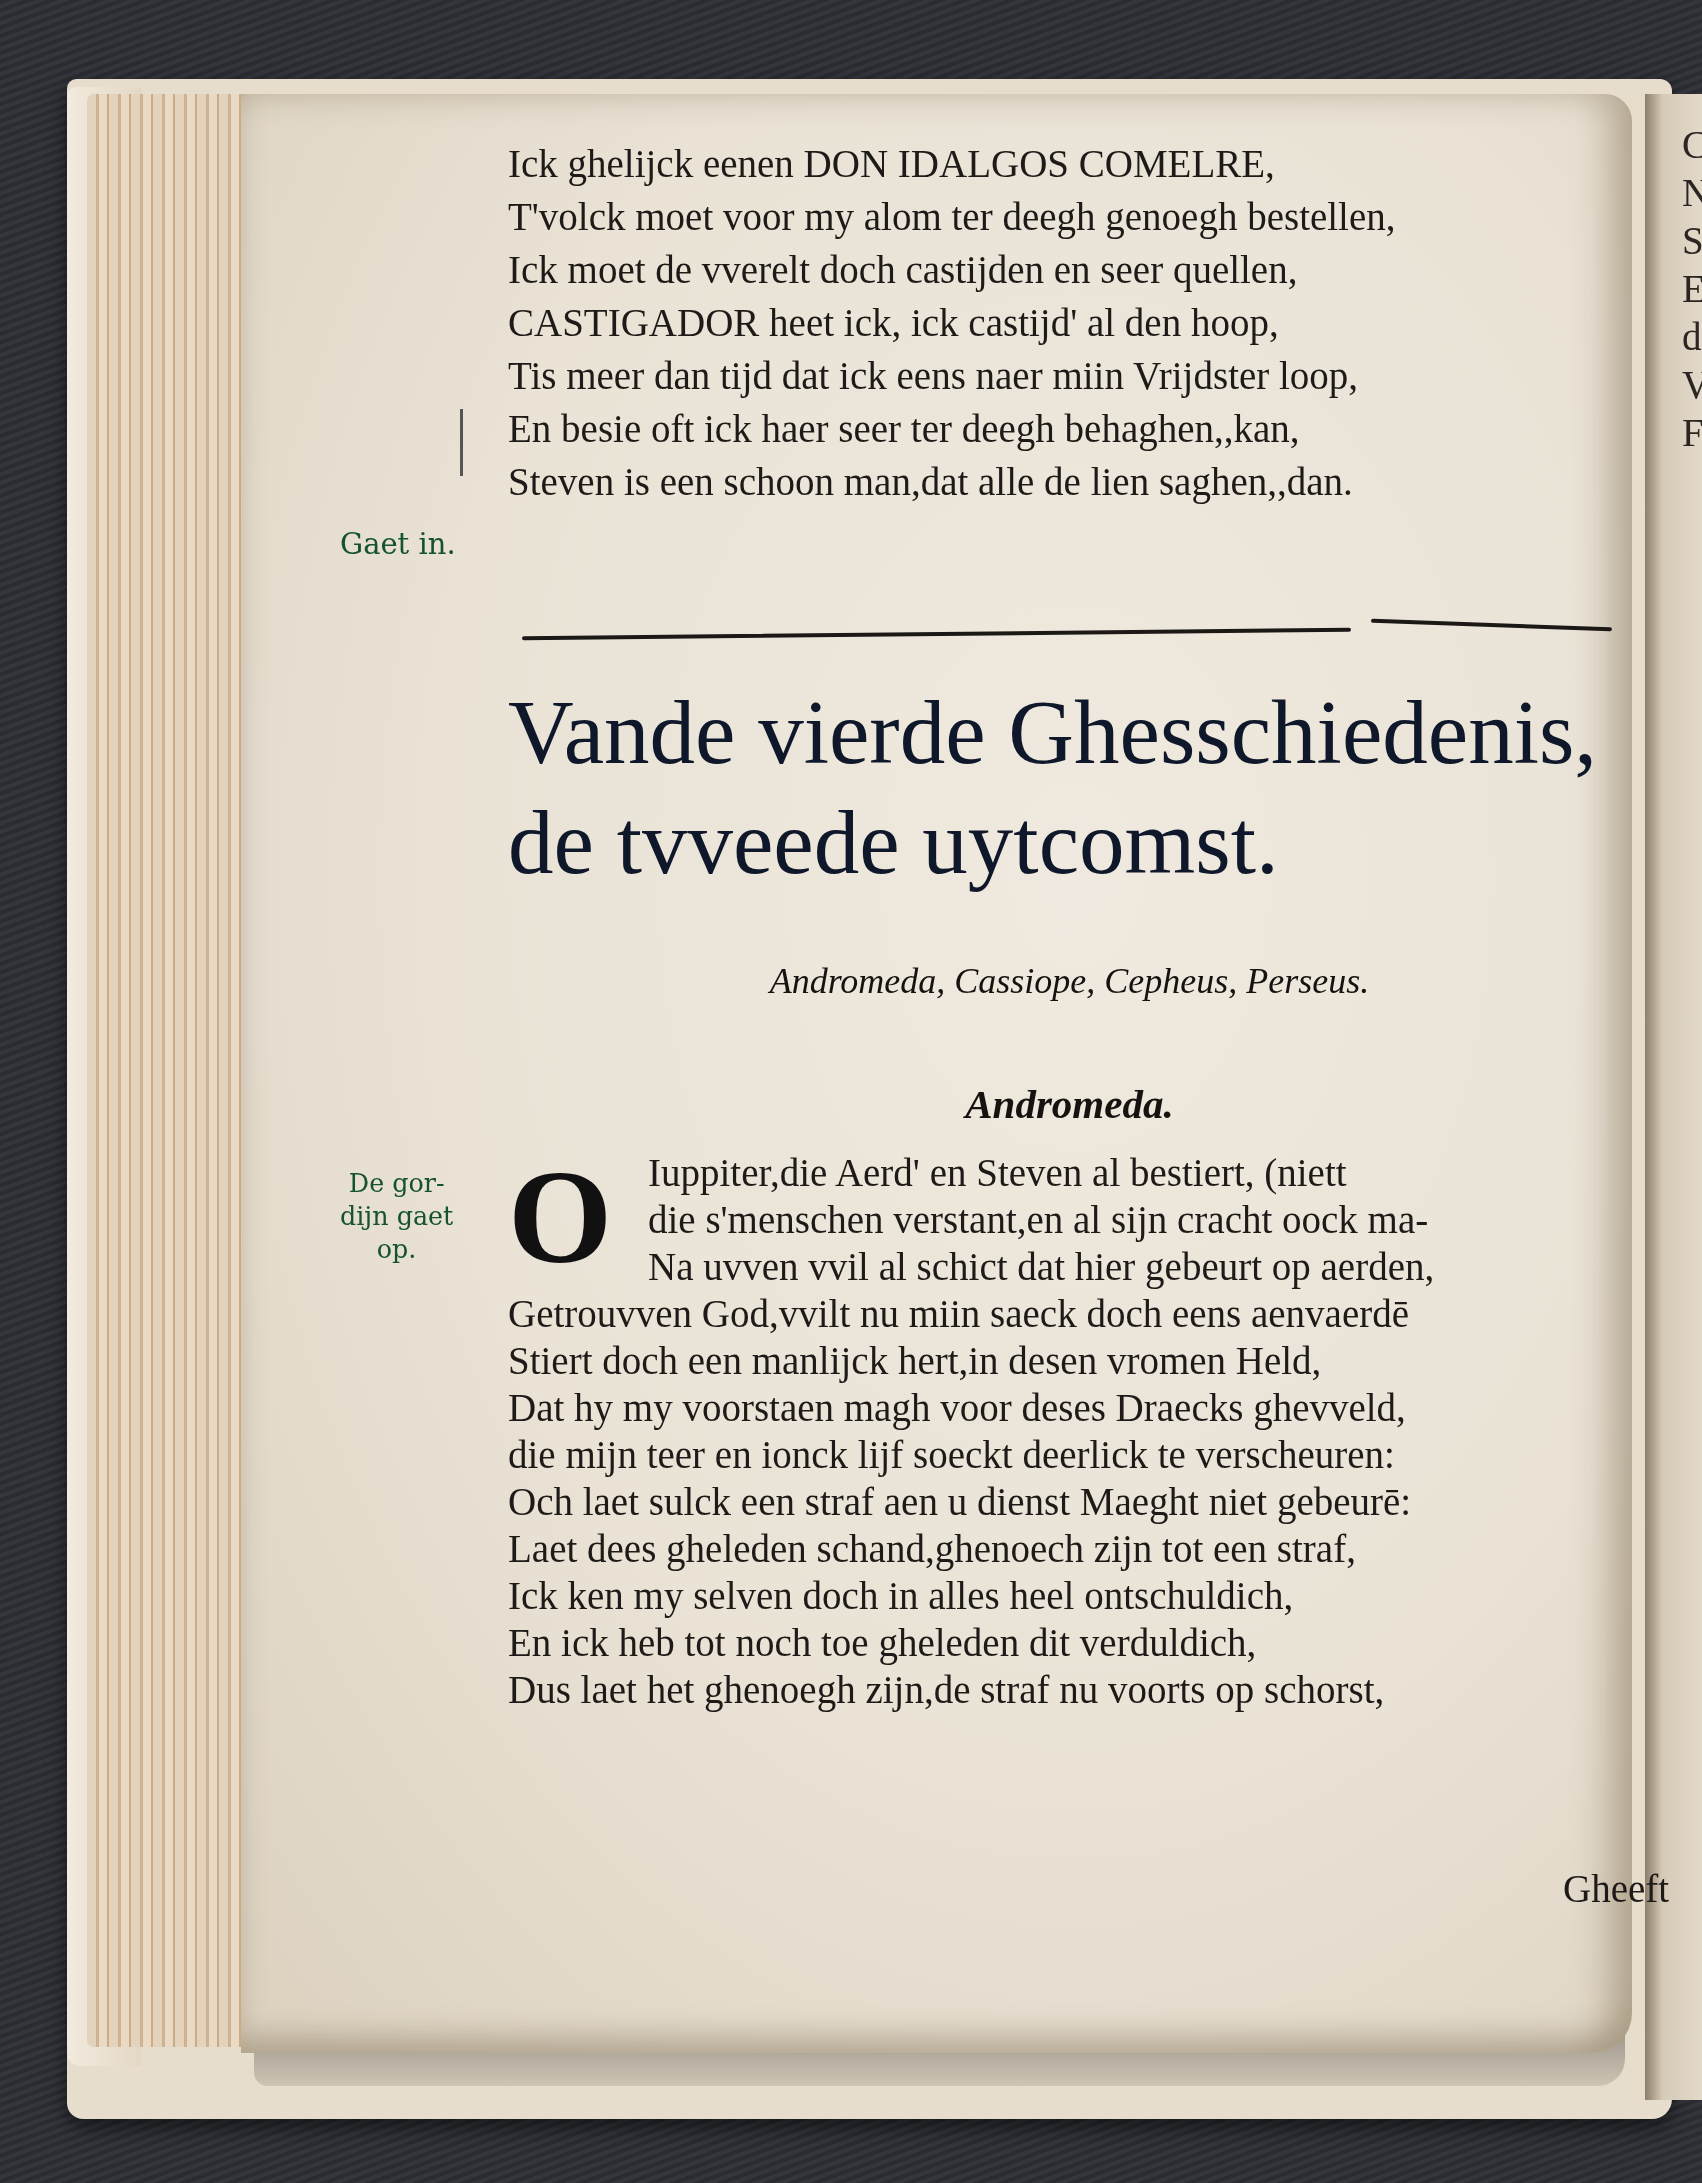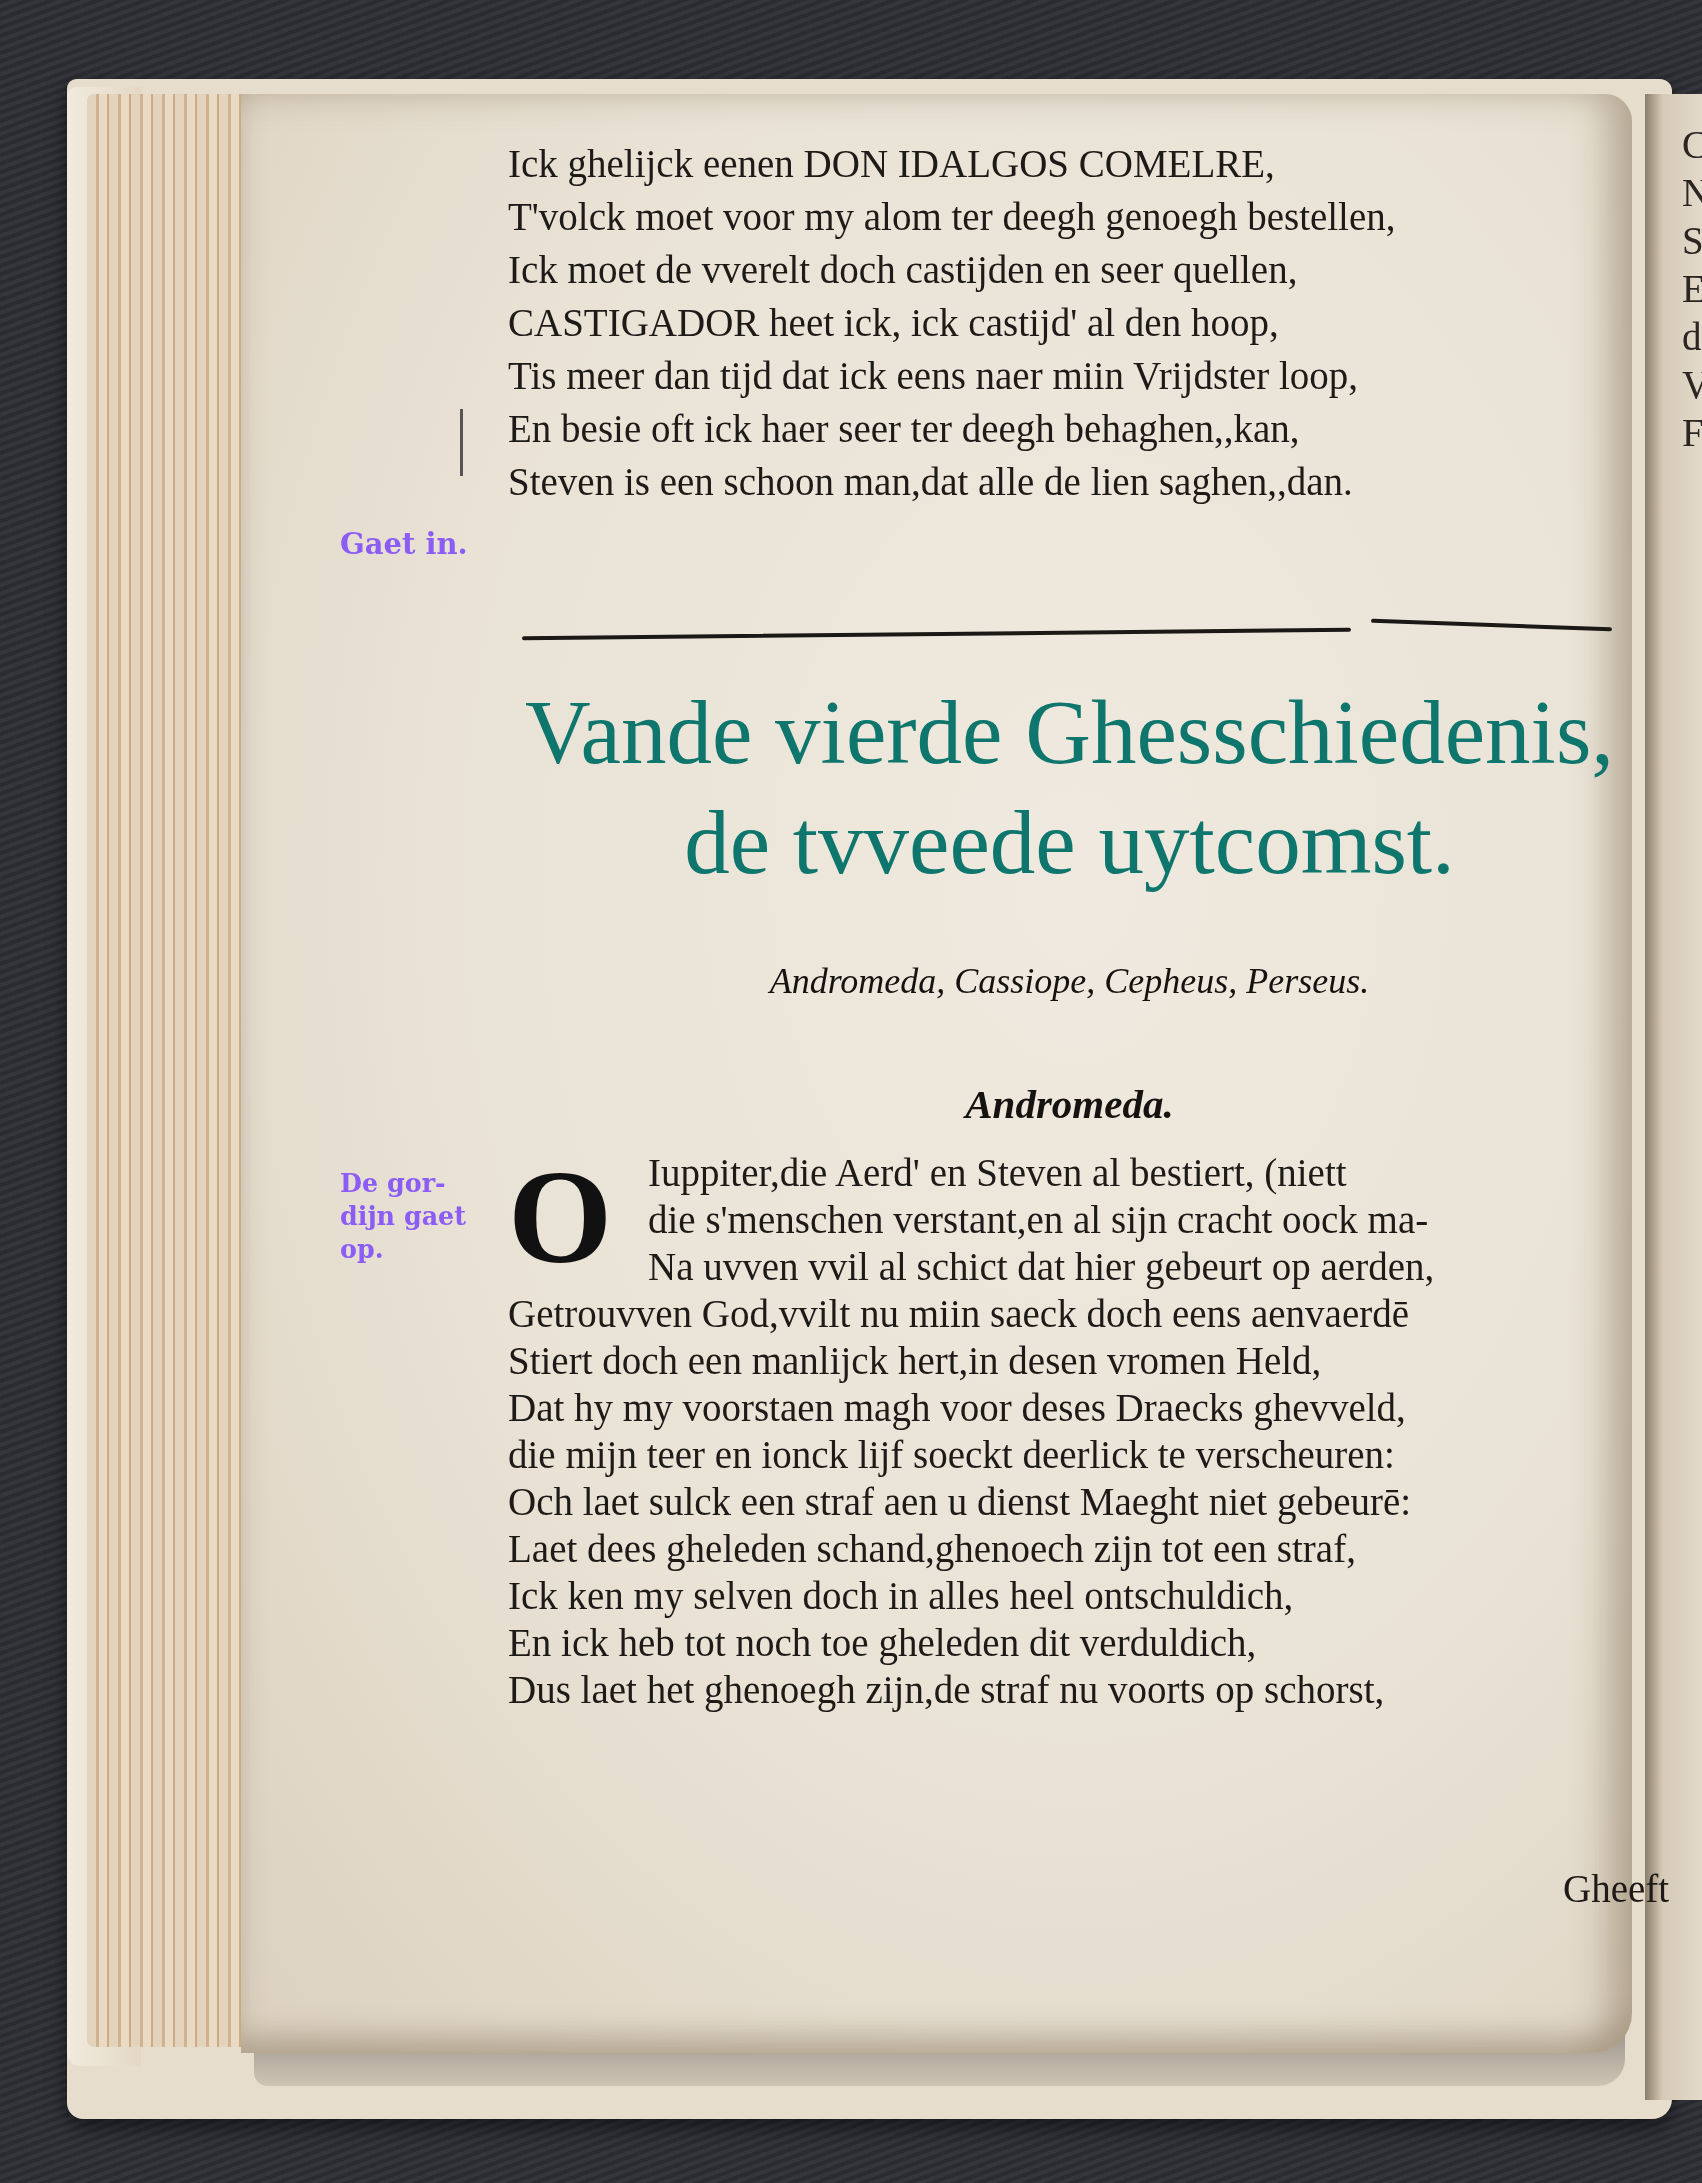--- a/index.html
+++ b/index.html
@@ -45,29 +45,29 @@
   .next-page .edge-letters {
     position:absolute; left:37px; top:27px; font-size:39px; line-height:48px; color:#2b2622;
     white-space:pre;
   }
   .text { color:#1d1a18; position:absolute; }
   .verse {
     left:508px; font-size:39px; line-height:53px; white-space:nowrap;
   }
   .verse .line { display:block; }
   .marg {
-    position:absolute; font-family:"DejaVu Serif", serif; font-weight:bold;
-    font-size:25.4px; line-height:33px; color:#8b5cf6;
+    position:absolute; font-family:"DejaVu Serif", serif; font-weight:normal;
+    font-size:25.4px; line-height:33px; color:#14532d;text-align:center;
   }
   .rule {
     position:absolute; height:4px; background:#1b1816; border-radius:2px;
   }
   .title {
-    position:absolute; left:508px; width:1123px; text-align:center;
-    font-size:91px; line-height:107px; color:#0f766e;
+    position:absolute; left:508px; width:1123px; 
+    font-size:91px; line-height:107px; color:#0f172a;
   }
   .cast {
     position:absolute; left:508px; width:1123px; text-align:center;
     font-style:italic; font-weight:normal; font-size:36px; color:#151210;
   }
   .speaker {
     position:absolute; left:508px; width:1123px; text-align:center;
     font-style:italic; font-weight:bold; font-size:41px; color:#151210;
   }
   .dropcap {

